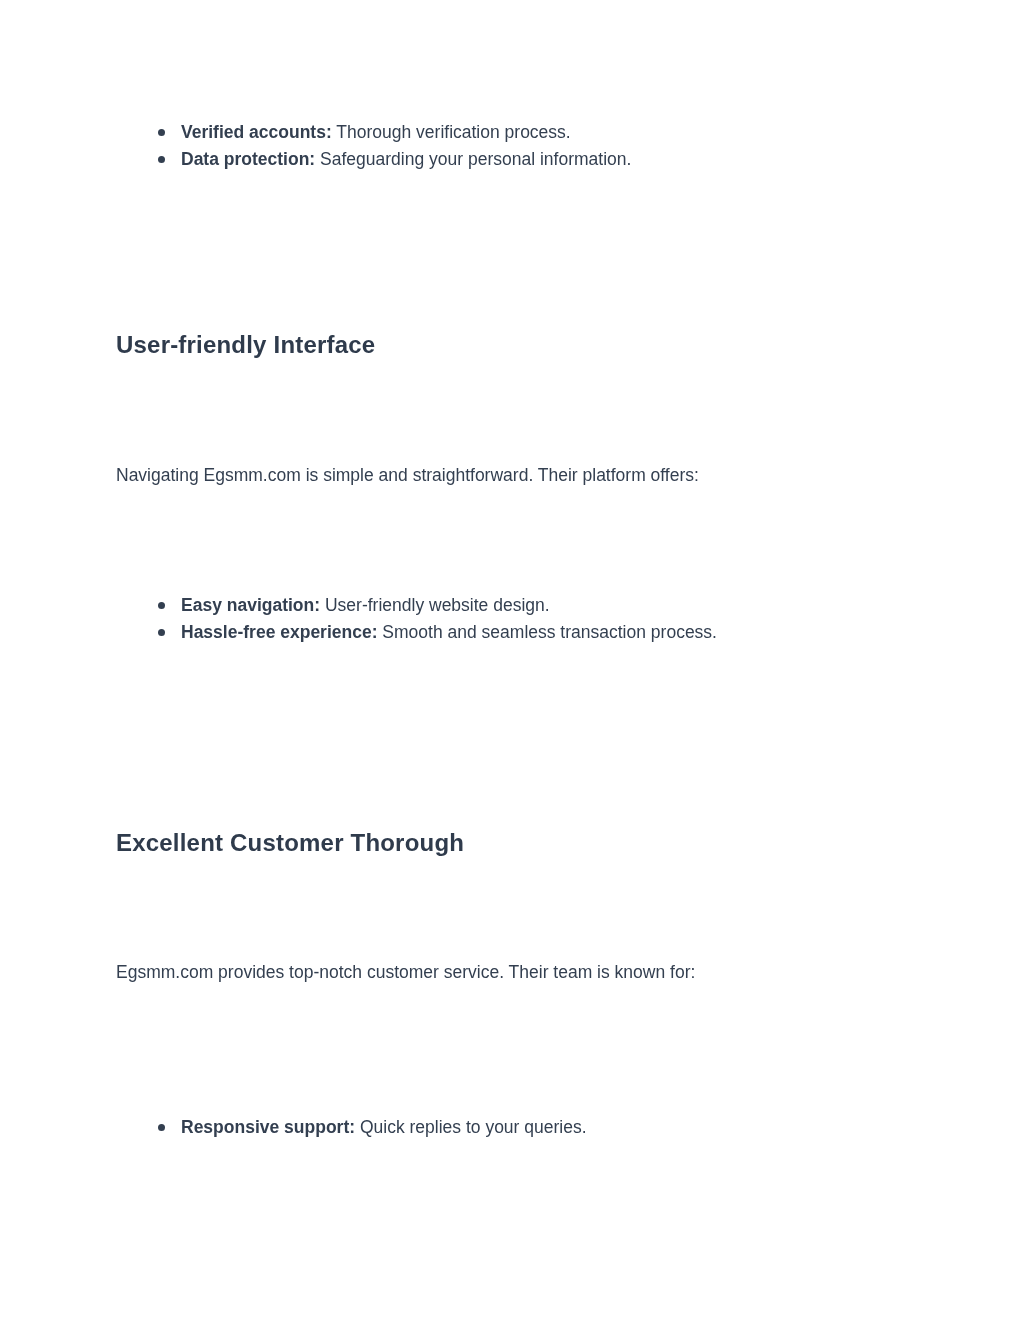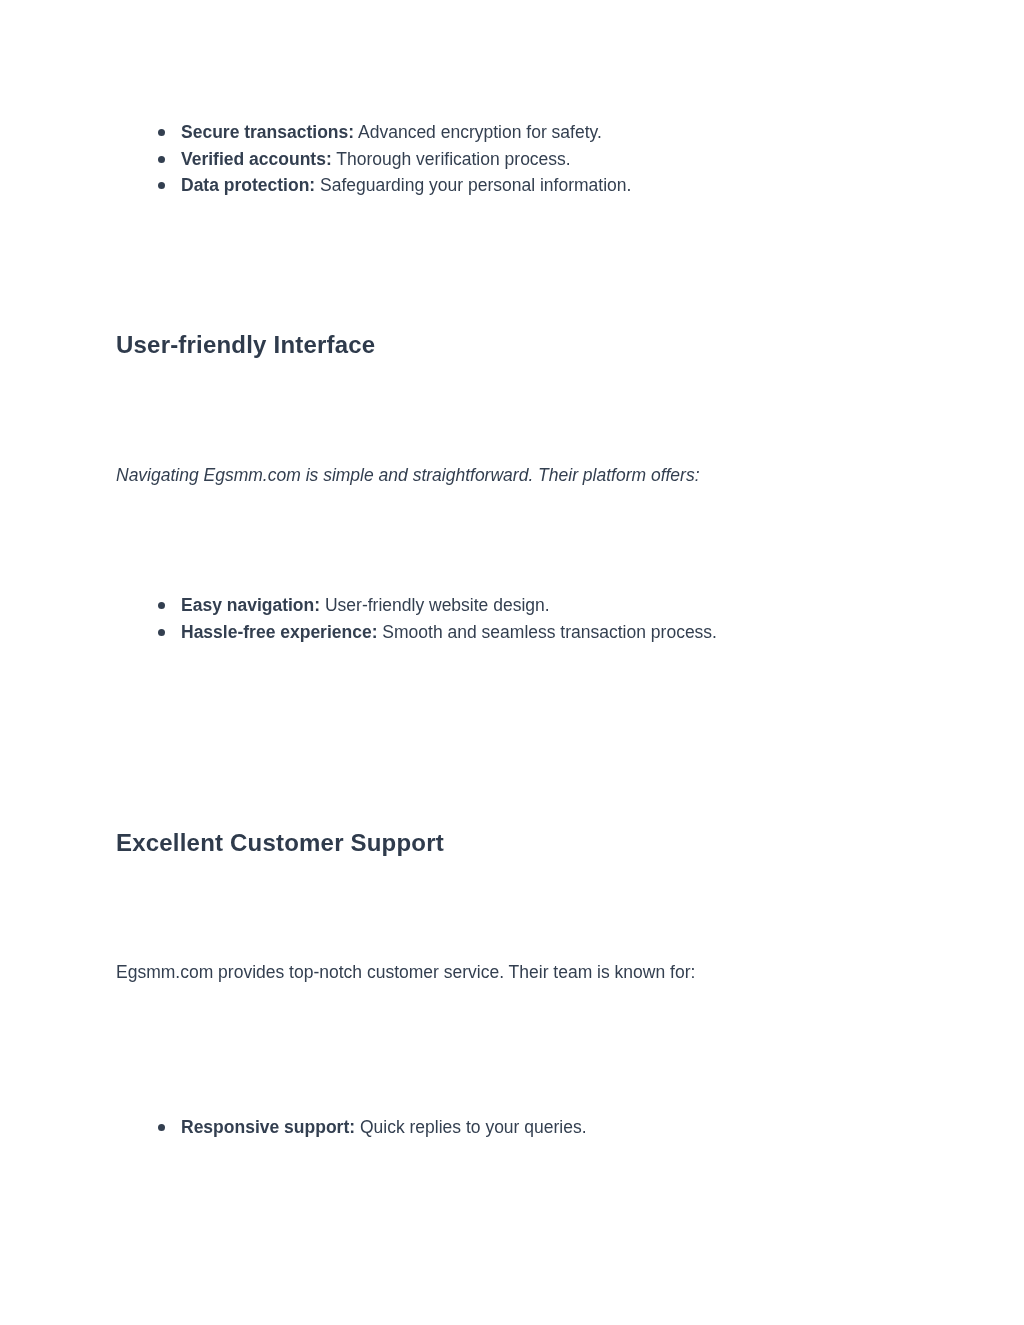--- a/index.html
+++ b/index.html
@@ -49,35 +49,34 @@
     background: #333f50;
   }
   ul.bullets .lead { font-weight: bold; }
 </style>
 </head>
 <body>
 
 <div class="page">
 
   <ul class="bullets abs" style="left:122px; top:119px;">
-    <li><span class="lead">Secure transactions:</span><span> Advanced encryption for safety.</span></li>
     <li><span class="lead">Verified accounts:</span><span> Thorough verification process.</span></li>
     <li><span class="lead">Data protection:</span><span> Safeguarding your personal information.</span></li>
   </ul>
 
   <h2 class="heading abs" style="top:328px;">User-friendly Interface</h2>
 
-  <p class="para abs" style="top:462px;font-style:italic;">Navigating Egsmm.com is simple and straightforward. Their platform offers:</p>
+  <p class="para abs" style="top:462px;">Navigating Egsmm.com is simple and straightforward. Their platform offers:</p>
 
   <ul class="bullets abs" style="left:122px; top:592px;">
     <li><span class="lead">Easy navigation:</span><span> User-friendly website design.</span></li>
     <li><span class="lead">Hassle-free experience:</span><span> Smooth and seamless transaction process.</span></li>
   </ul>
 
-  <h2 class="heading abs" style="top:826px;">Excellent Customer Support</h2>
+  <h2 class="heading abs" style="top:826px;">Excellent Customer Thorough</h2>
 
   <p class="para abs" style="top:959px;">Egsmm.com provides top-notch customer service. Their team is known for:</p>
 
   <ul class="bullets abs" style="left:122px; top:1114px;">
     <li><span class="lead">Responsive support:</span><span> Quick replies to your queries.</span></li>
   </ul>
 
 </div>
 
 </body></html>

